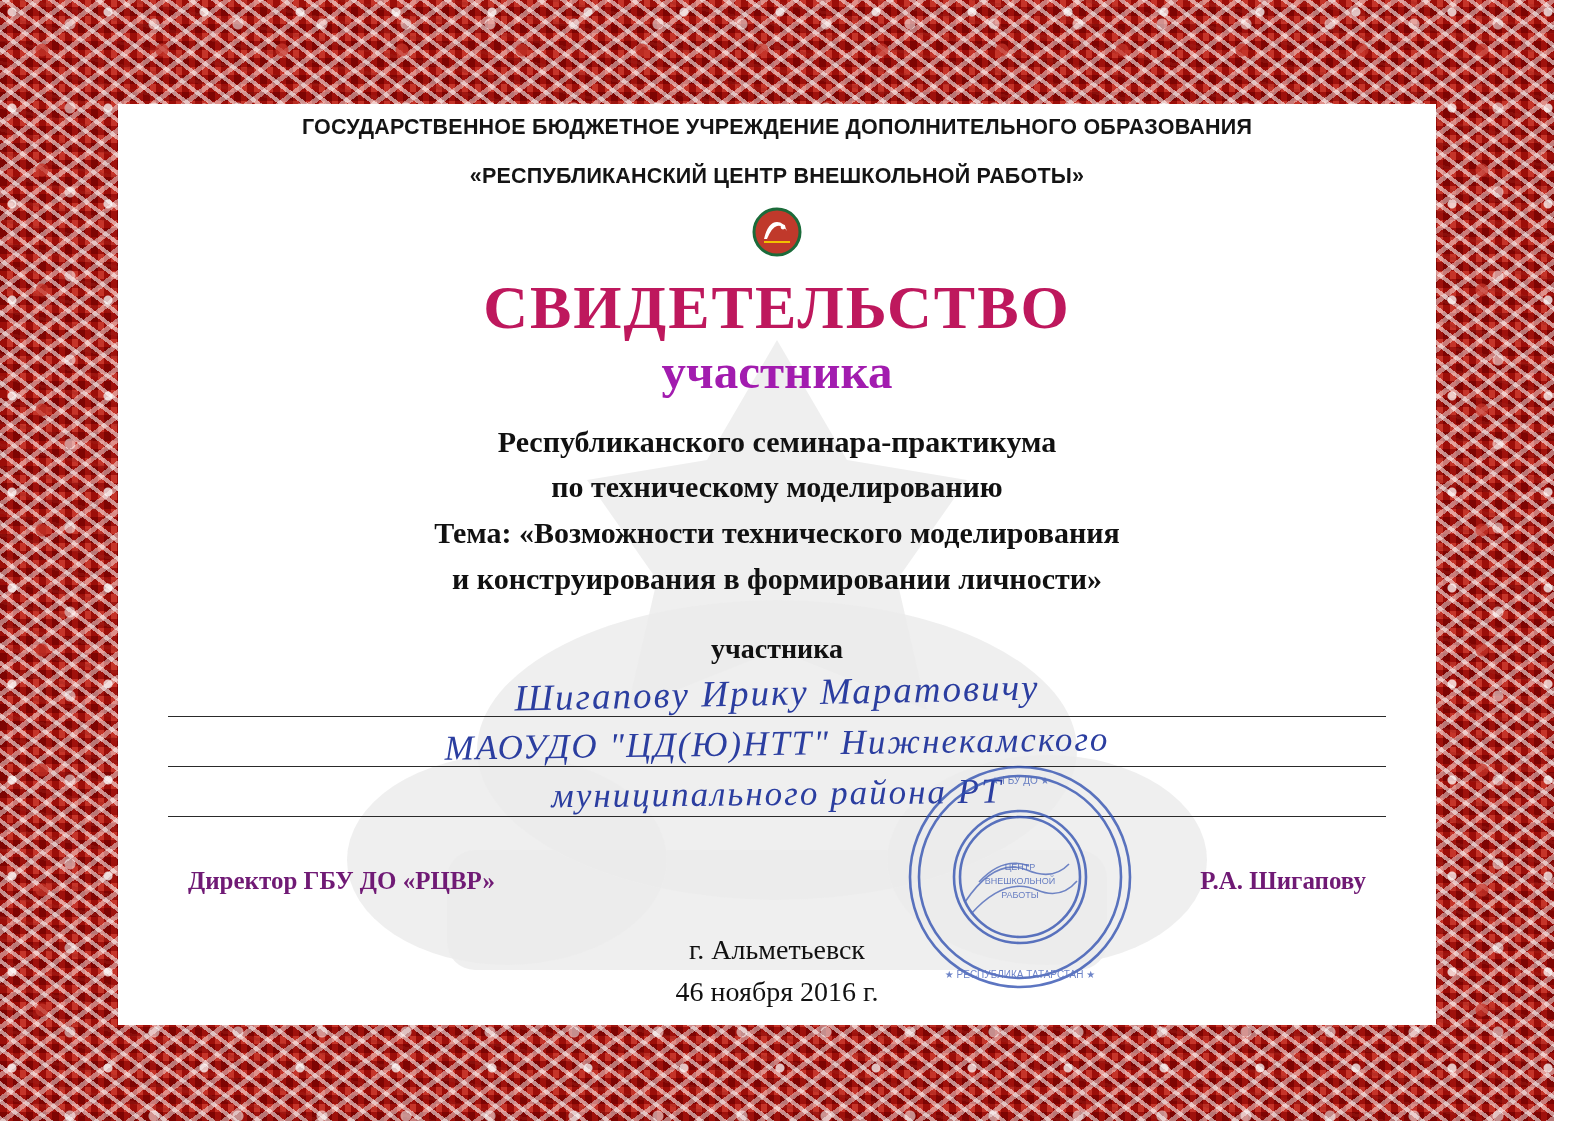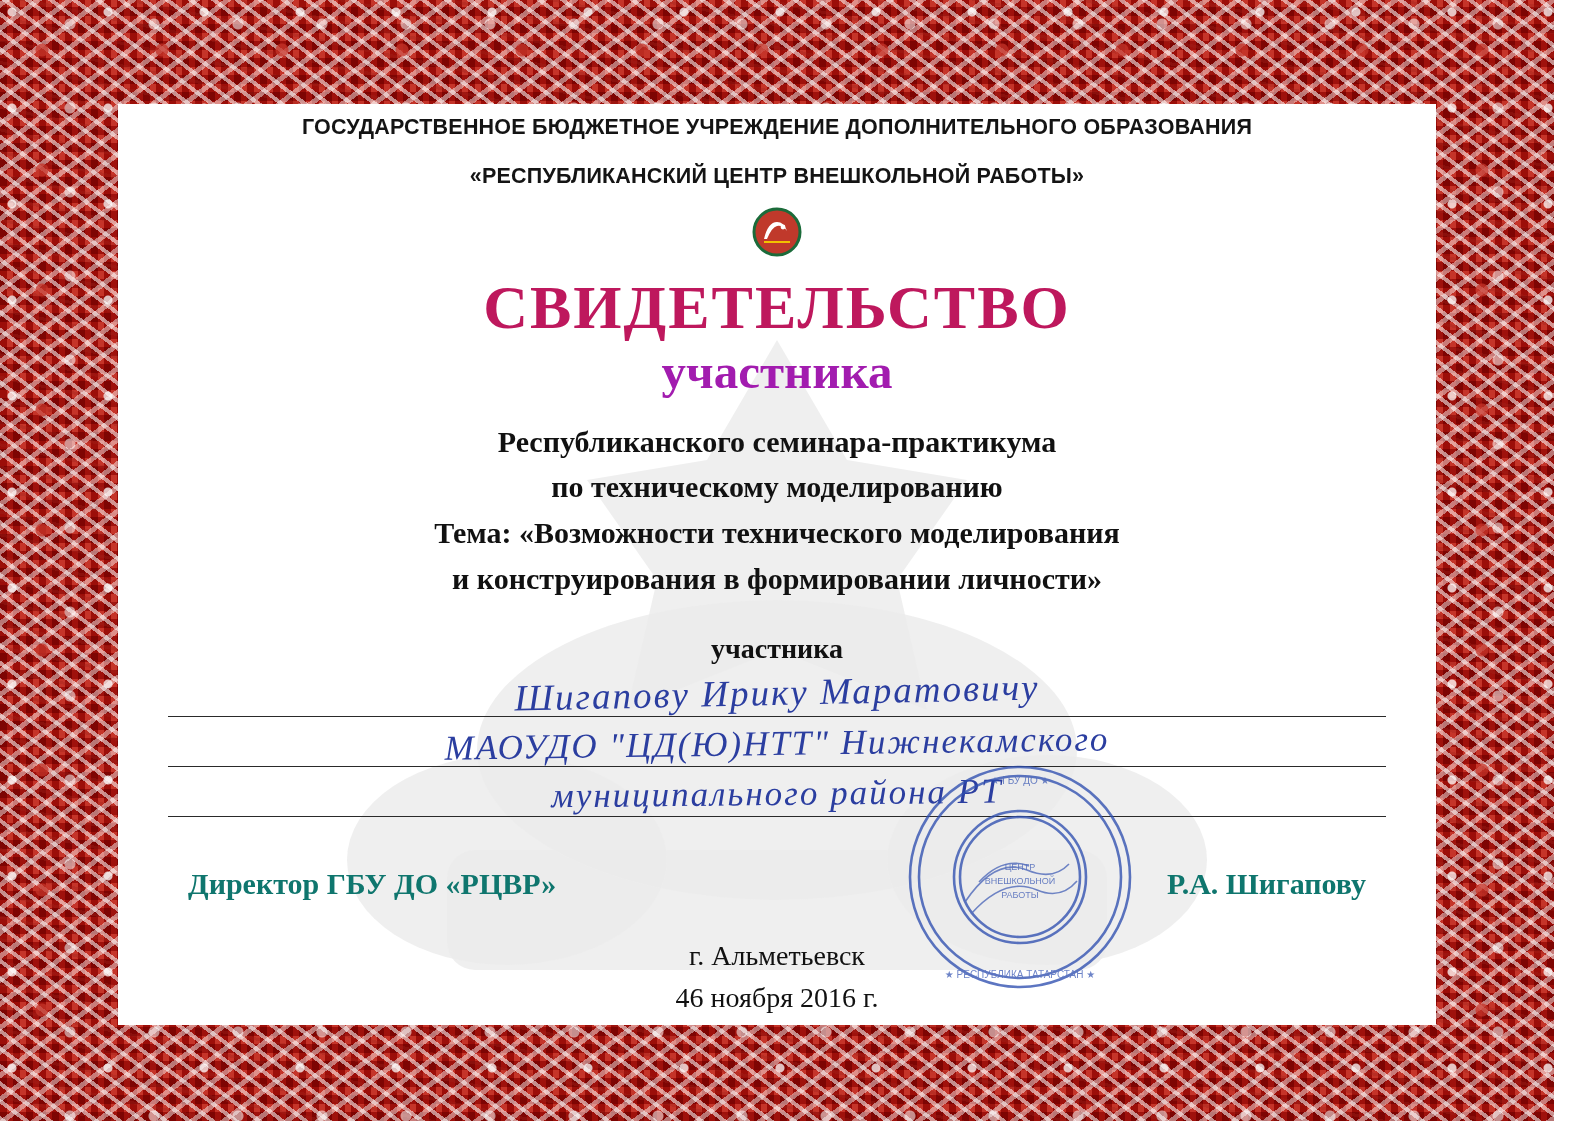--- a/index.html
+++ b/index.html
@@ -166,22 +166,22 @@
   .signature-row {
     margin-top: 46px;
     display: flex;
     justify-content: space-between;
     align-items: baseline;
     padding: 0 38px;
   }
   .sig-role, .sig-name {
     font-family: "Liberation Serif", serif;
     font-weight: bold;
-    font-size: 30px;
-    color: #0f766e;
+    font-size: 25px;
+    color: #701a75;
   }
 
   .place-date {
     margin-top: 34px;
     font-family: "Liberation Serif", serif;
     font-weight: normal;
     font-size: 28px;
     line-height: 1.5;
     color: #111111;
   }

